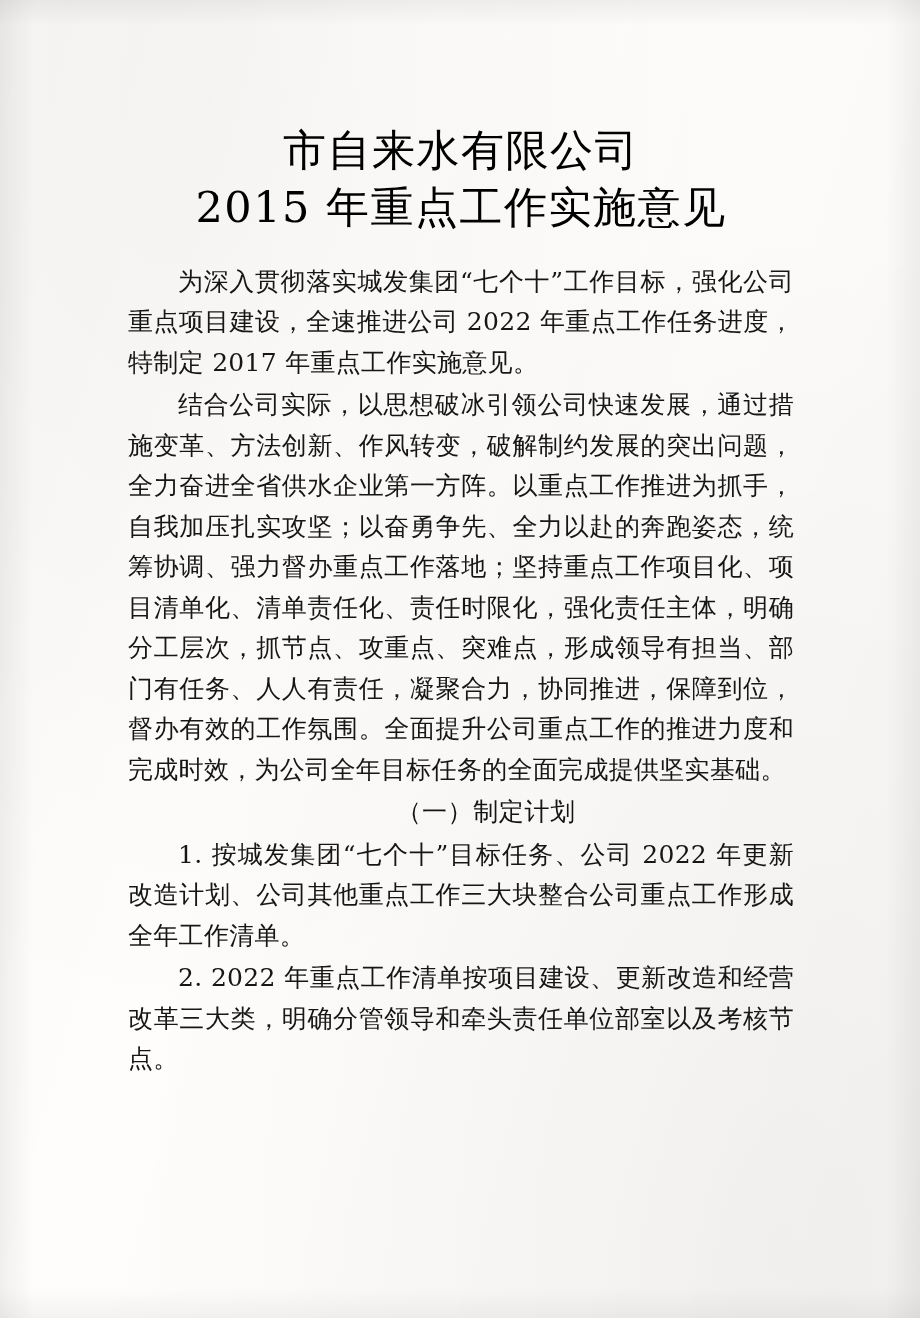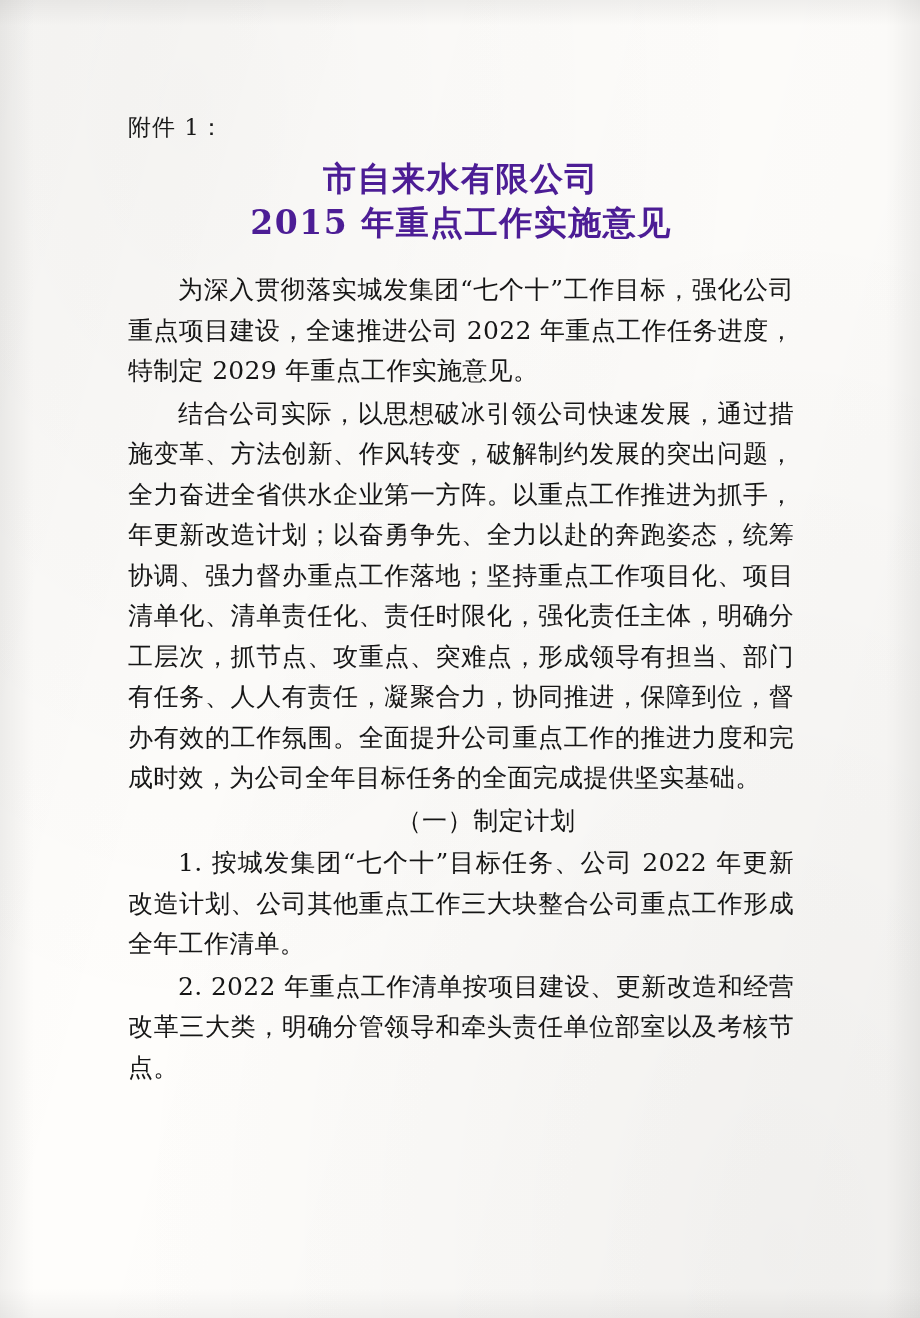--- a/index.html
+++ b/index.html
@@ -44,25 +44,25 @@
     color: #1a1a1a;
     margin-bottom: 14px;
   }
   .title-block {
     text-align: center;
     margin-top: 10px;
     margin-bottom: 26px;
   }
   .title-line {
     font-family: "DejaVu Serif", serif;
-    font-weight: bold;
-    font-size: 33px;
+    font-weight: normal;
+    font-size: 43px;
     line-height: 1.32;
     letter-spacing: 1.5px;
-    color: #4c1d95;
+    color: #000000;
   }
   p.para {
     font-size: 25px;
     line-height: 1.62;
     color: #161616;
     margin: 0 0 2px 0;
     text-indent: 50px;
     text-align: justify;
     letter-spacing: 0.3px;
   }
@@ -117,31 +117,30 @@
 <body>
 
 <div class="page">
   <div class="edge-top"></div>
   <div class="edge-left"></div>
   <div class="edge-right"></div>
   <div class="edge-bottom"></div>
 
   <div class="content">
 
-    <div class="attach-label">附件 1：</div>
 
     <div class="title-block">
       <div class="title-line">市自来水有限公司</div>
       <div class="title-line">2015 年重点工作实施意见</div>
     </div>
 
-    <p class="para">为深入贯彻落实城发集团“七个十”工作目标，强化公司重点项目建设，全速推进公司 2022 年重点工作任务进度，特制定 2029 年重点工作实施意见。</p>
+    <p class="para">为深入贯彻落实城发集团“七个十”工作目标，强化公司重点项目建设，全速推进公司 2022 年重点工作任务进度，特制定 2017 年重点工作实施意见。</p>
 
 
-    <p class="para">结合公司实际，以思想破冰引领公司快速发展，通过措施变革、方法创新、作风转变，破解制约发展的突出问题，全力奋进全省供水企业第一方阵。以重点工作推进为抓手，年更新改造计划；以奋勇争先、全力以赴的奔跑姿态，统筹协调、强力督办重点工作落地；坚持重点工作项目化、项目清单化、清单责任化、责任时限化，强化责任主体，明确分工层次，抓节点、攻重点、突难点，形成领导有担当、部门有任务、人人有责任，凝聚合力，协同推进，保障到位，督办有效的工作氛围。全面提升公司重点工作的推进力度和完成时效，为公司全年目标任务的全面完成提供坚实基础。</p>
+    <p class="para">结合公司实际，以思想破冰引领公司快速发展，通过措施变革、方法创新、作风转变，破解制约发展的突出问题，全力奋进全省供水企业第一方阵。以重点工作推进为抓手，自我加压扎实攻坚；以奋勇争先、全力以赴的奔跑姿态，统筹协调、强力督办重点工作落地；坚持重点工作项目化、项目清单化、清单责任化、责任时限化，强化责任主体，明确分工层次，抓节点、攻重点、突难点，形成领导有担当、部门有任务、人人有责任，凝聚合力，协同推进，保障到位，督办有效的工作氛围。全面提升公司重点工作的推进力度和完成时效，为公司全年目标任务的全面完成提供坚实基础。</p>
 
 
     <p class="subheading">（一）制定计划</p>
 
     <p class="para">1. 按城发集团“七个十”目标任务、公司 2022 年更新改造计划、公司其他重点工作三大块整合公司重点工作形成全年工作清单。</p>
 
     <p class="para">2. 2022 年重点工作清单按项目建设、更新改造和经营改革三大类，明确分管领导和牵头责任单位部室以及考核节点。</p>
 
   </div>
 </div>

